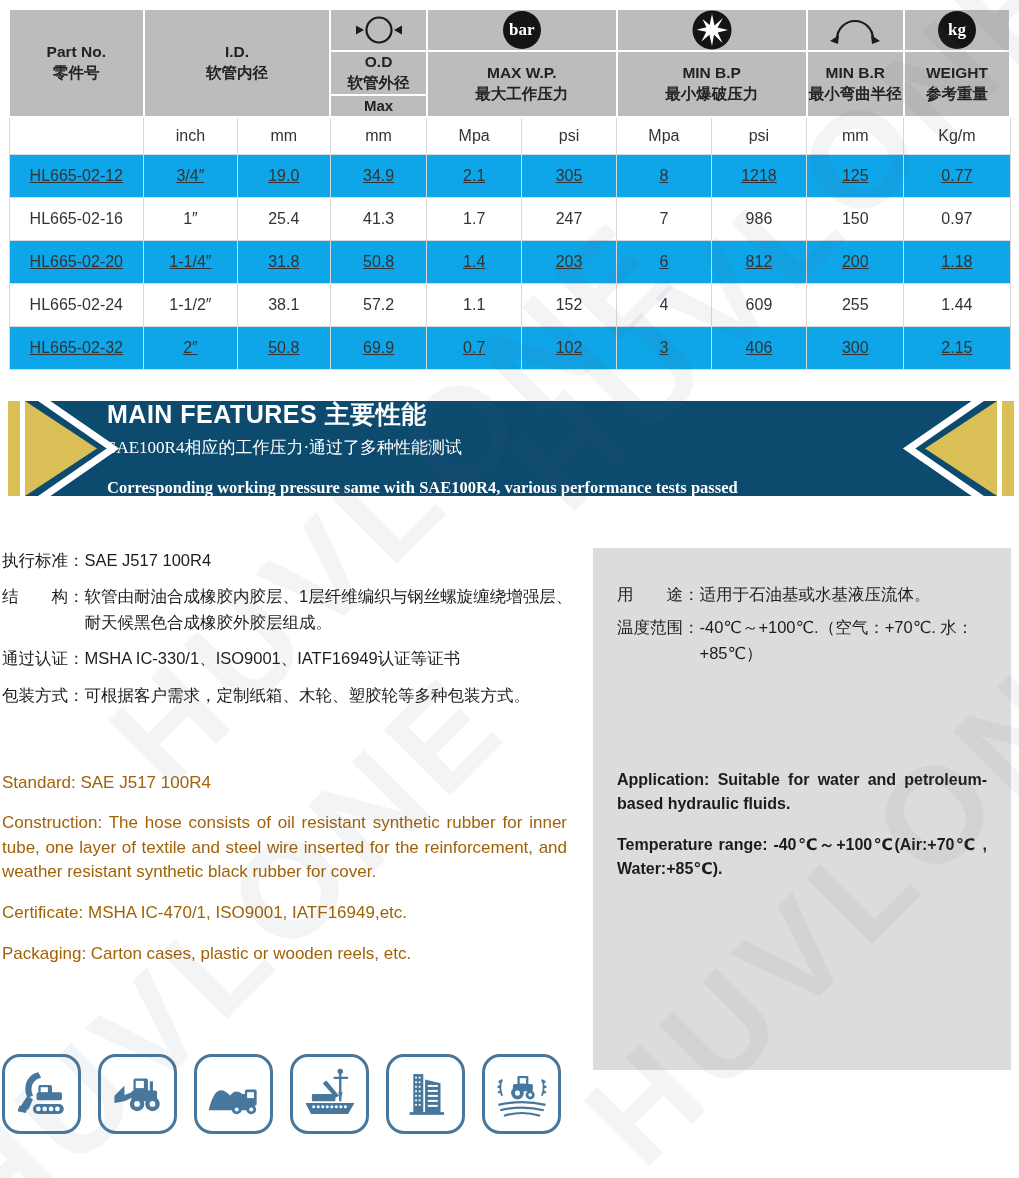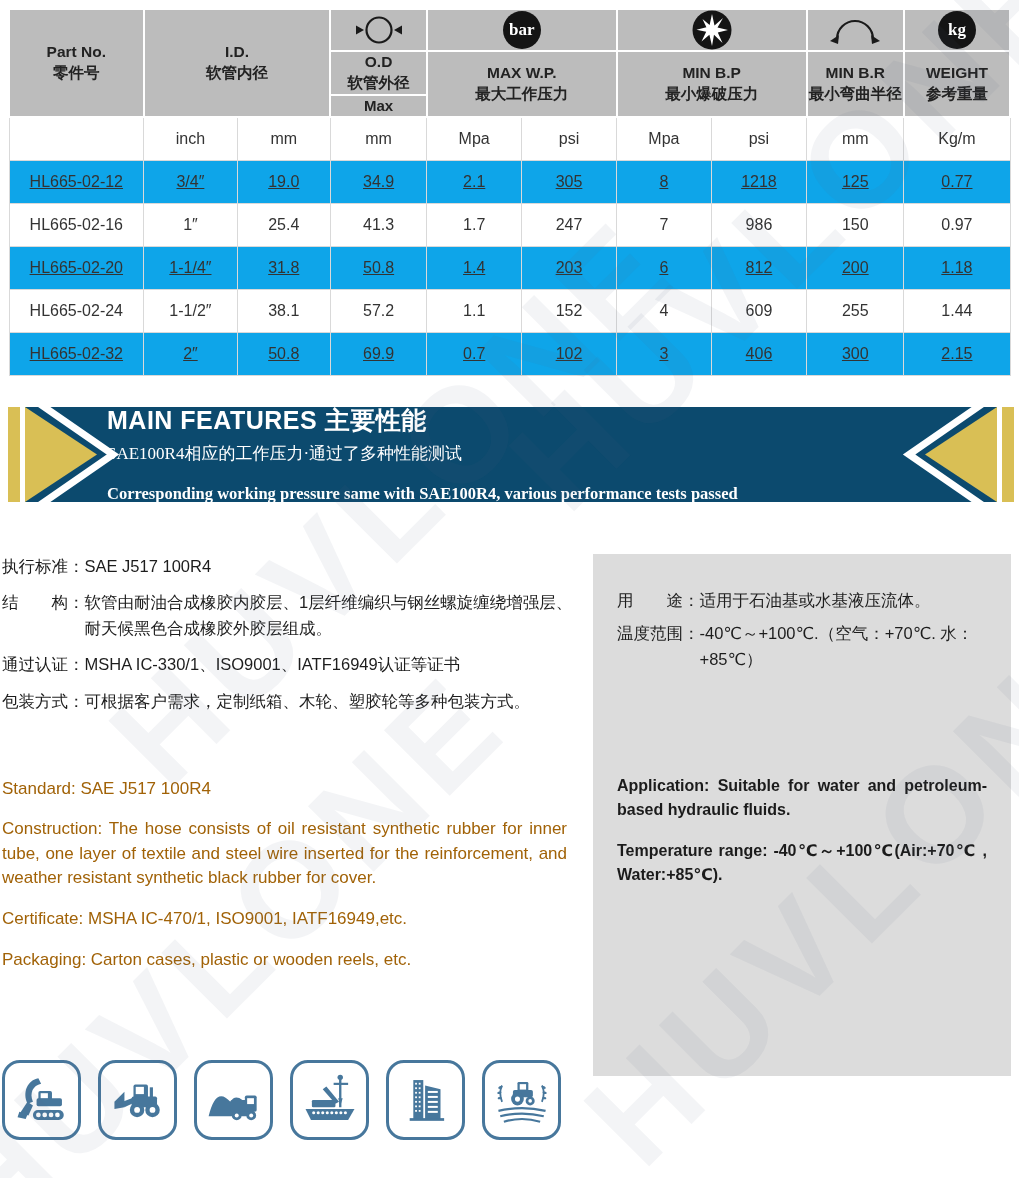--- a/index.html
+++ b/index.html
@@ -14,21 +14,21 @@
 
   
   table.spec { border-collapse:collapse; width:1003px; margin:8px 0 0 8px; table-layout:fixed; position:relative; z-index:2; }
   table.spec th { background:#bcbcbc; border:2px solid #fff; font-weight:bold; color:#222;
                   font-size:15.5px; line-height:1.35; vertical-align:middle; }
   table.spec td { background:#fff; border:1px solid #d9d9d9; text-align:center; vertical-align:middle;
                   font-size:16px; color:#333; height:43px; }
   tr.hrow-icons th { height:40px; }
   tr.hrow-labels th { height:44px; }
   tr.hrow-max th { height:22px; font-size:15px; }
-  tr.urow td { height:43px; }
+  tr.urow td { height:37px; }
   tbody tr.stripe td { background:#0ea5e9;text-decoration:underline; }
   .badge { display:inline-flex; align-items:center; justify-content:center; width:38px; height:38px;
            border-radius:50%; background:#141414; color:#fff; font-family:"Liberation Serif","DejaVu Serif",serif;
            font-weight:bold; font-size:17px; }
   .hicon { display:inline-block; vertical-align:middle; }
 
   
   .banner-row { display:flex; width:1006px; height:95px; margin:31px 0 0 8px; position:relative; z-index:2; }
   .edge-stripe { width:12px; background:#d9bf55; flex:0 0 auto; }
   .edge-gap { width:5px; flex:0 0 auto; }

